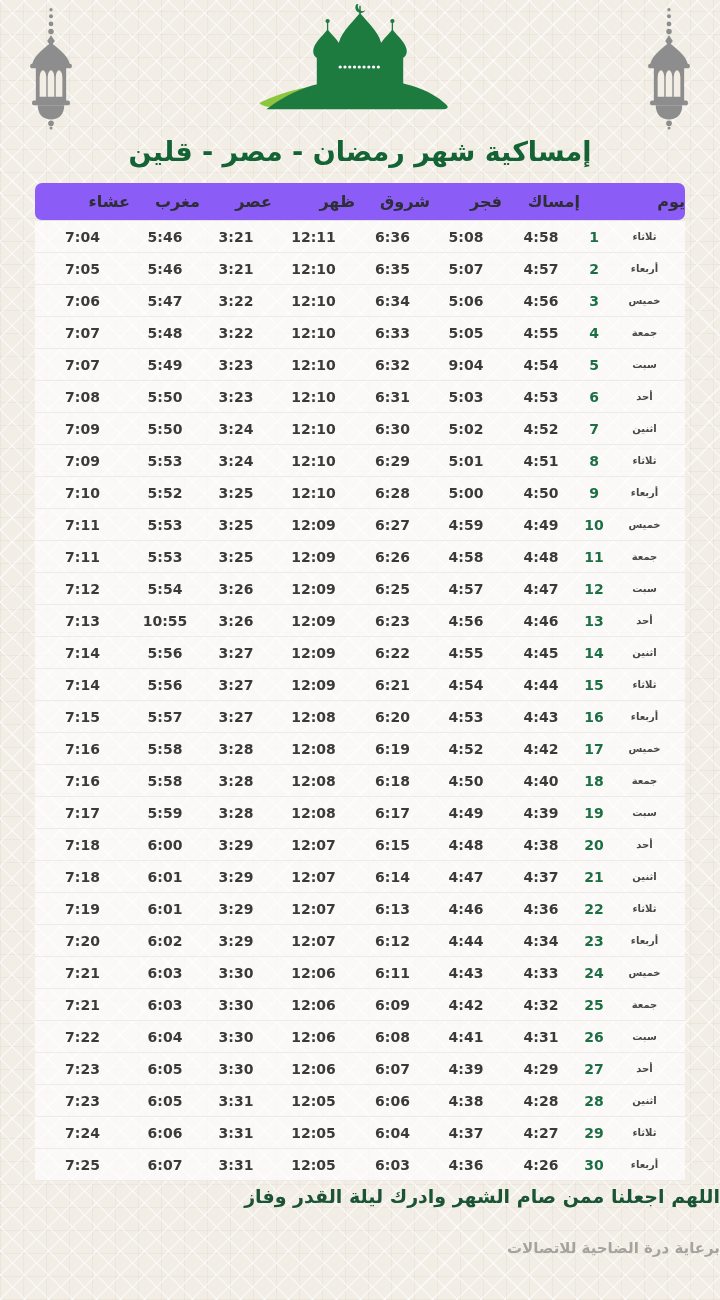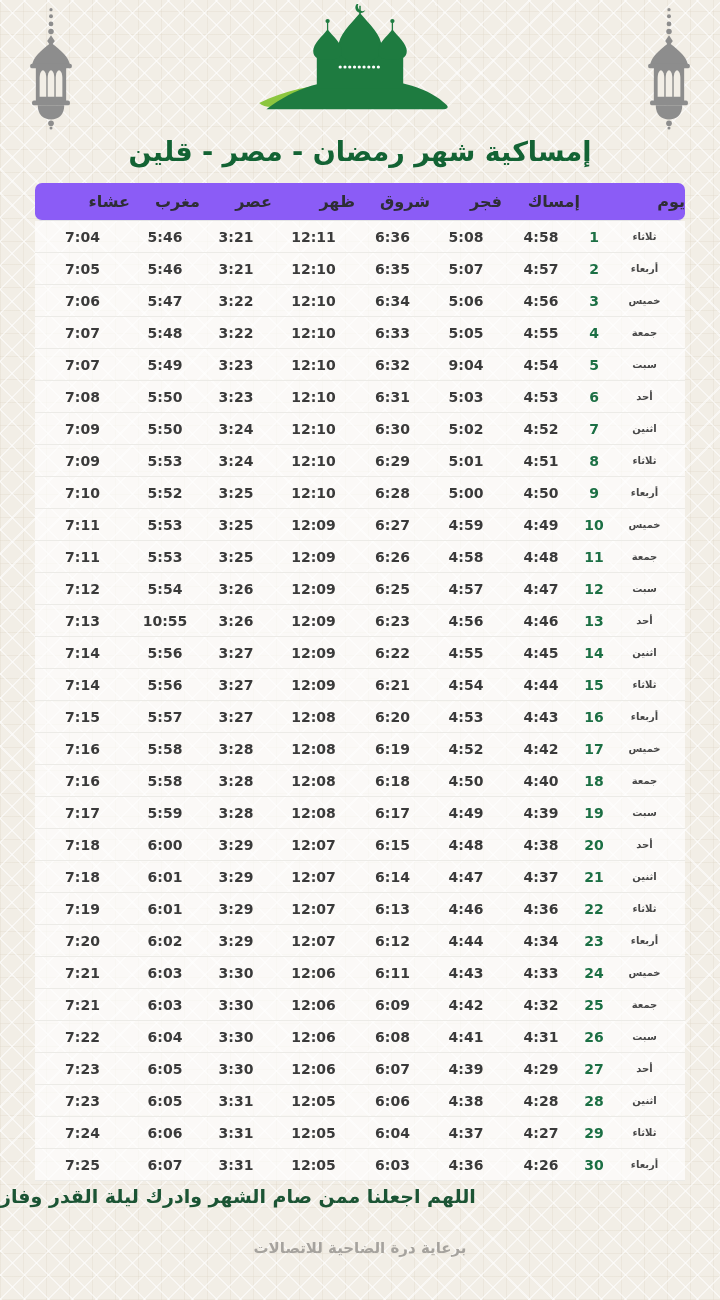--- a/index.html
+++ b/index.html
@@ -38,25 +38,25 @@
   thead th:first-child{border-radius:0 7px 7px 0;}
   thead th:last-child{border-radius:7px 0 0 7px;}
   tbody td{
     background:rgba(255,255,255,0.66);height:31px;border-bottom:1px solid #ecebe7;
     font-size:14px;font-weight:bold;color:var(--text-dark);text-align:center;padding:0;
   }
   .daywrap{display:flex;direction:ltr;justify-content:flex-end;align-items:center;gap:13px;padding-left:4px;padding-right:13px;}
   .dnum{color:var(--green-num);font-weight:bold;font-size:14px;min-width:20px;text-align:center;}
   .dname{width:64px;text-align:center;color:#474747;font-weight:bold;font-size:10px;white-space:nowrap;}
   .dua{
-    position:absolute;top:1186px;left:0;width:100%;text-align:left;
+    position:absolute;top:1186px;left:0;width:100%;text-align:right;
     font-size:19px;font-weight:bold;color:#1b5434;line-height:1.15;
   }
   .sponsor{
-    position:absolute;top:1239px;left:0;width:100%;text-align:center;
+    position:absolute;top:1239px;left:0;width:100%;
     font-size:15px;font-weight:bold;color:#a6a39e;
   }
   .fill-dark{fill:var(--green-dark);}
   .fill-light{fill:var(--green-light);}
   .fill-gray{fill:var(--gray-lantern);}
   .fill-bg{fill:#f2eee6;}
 </style>
 </head>
 <body>
 

